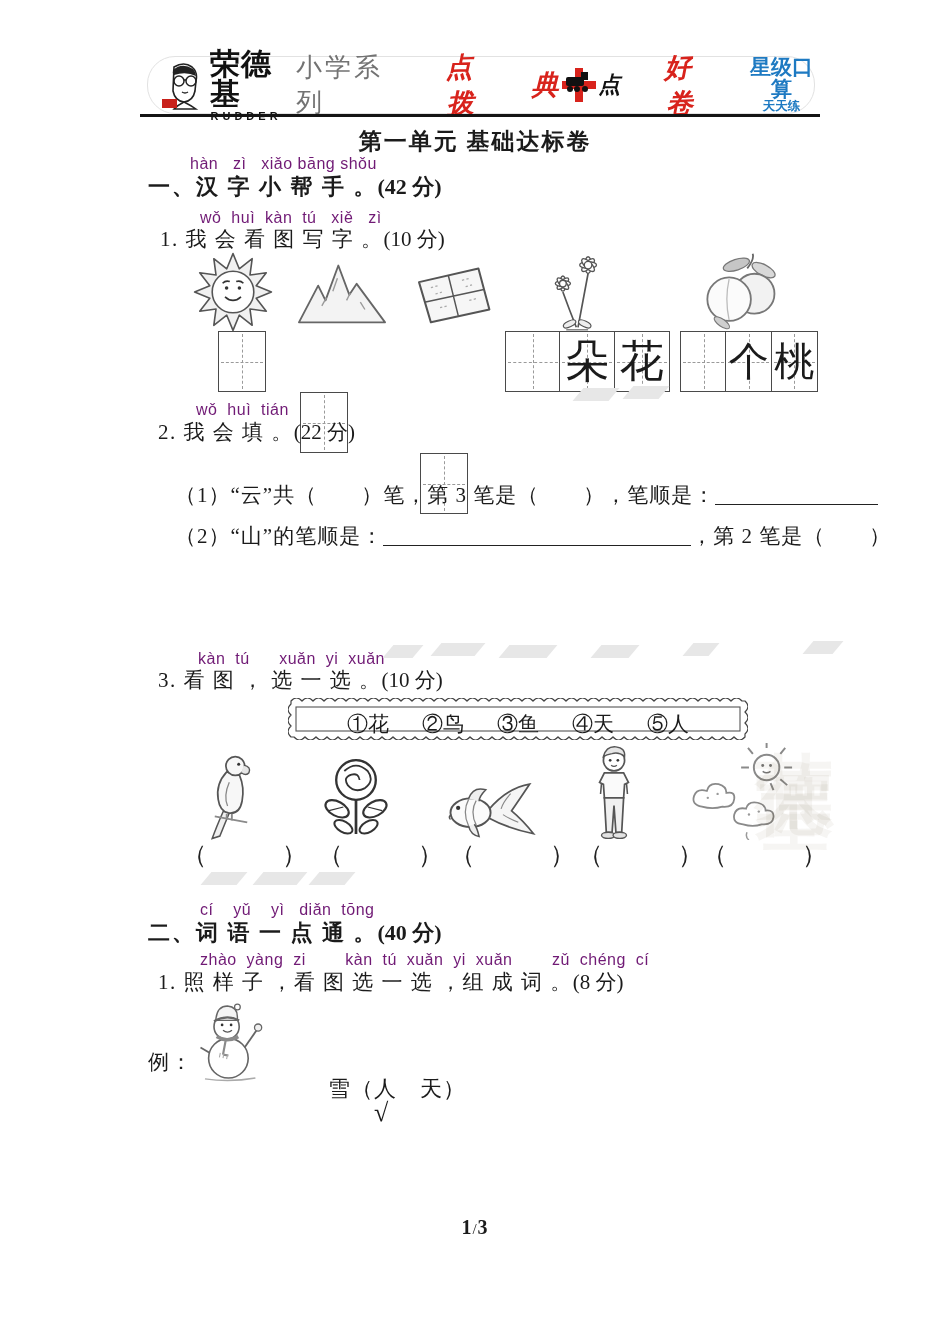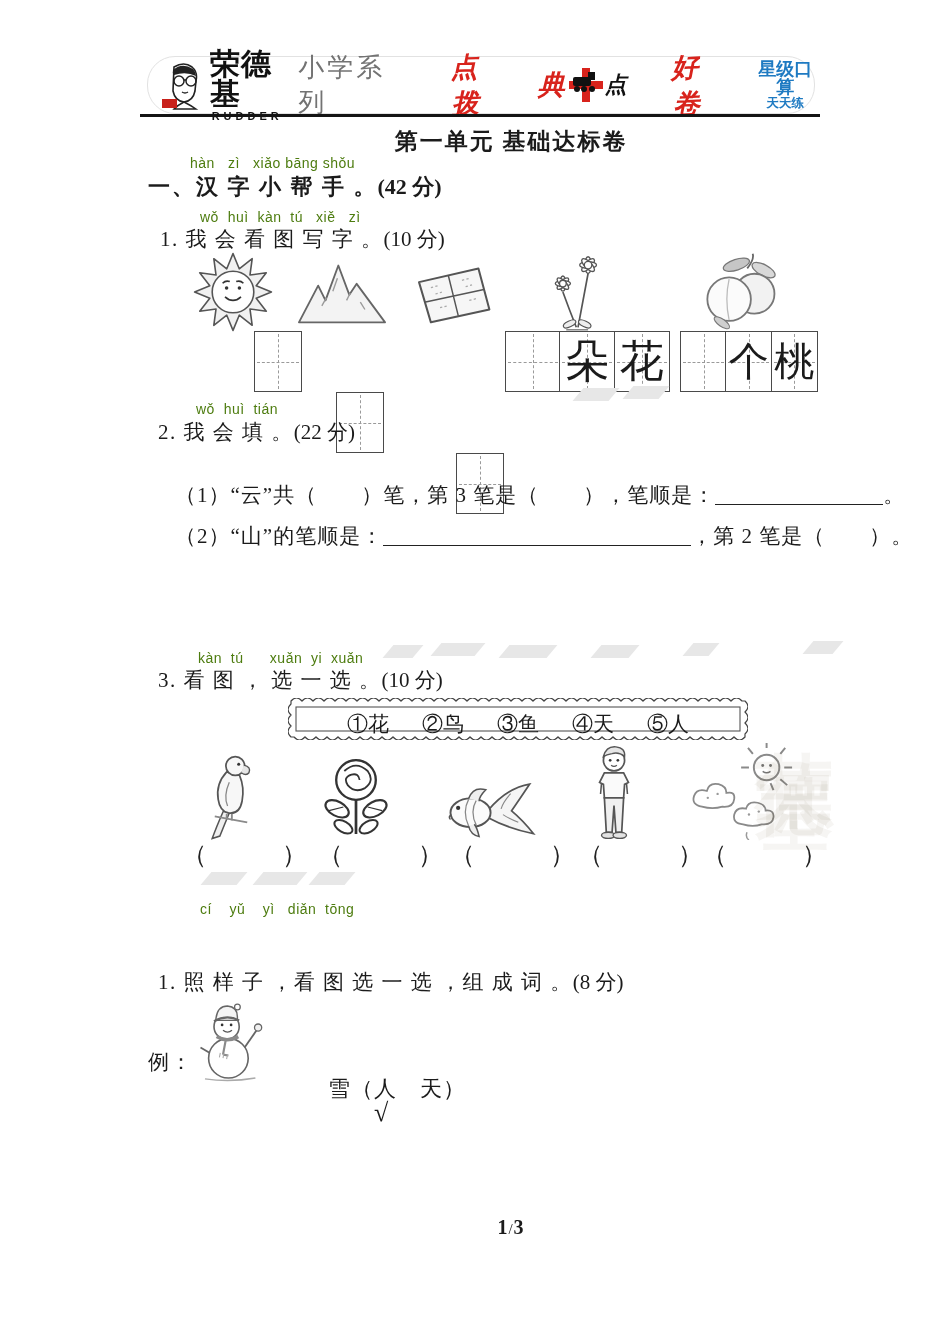--- a/index.html
+++ b/index.html
@@ -1,19 +1,19 @@
 <!DOCTYPE html>
 <html><head>
 <meta charset="utf-8">
 <style>
   html,body{margin:0;padding:0;background:#fff;}
   .page{position:relative;width:878px;height:1344px;background:#fff;overflow:hidden;
-        font-family:"Liberation Serif","DejaVu Serif",serif;color:#1b1b1b;padding-left:36px;}
+        font-family:"Liberation Serif","DejaVu Serif",serif;color:#1b1b1b;}
   .abs{position:absolute;}
-  .pinyin{font-family:"Liberation Sans","DejaVu Sans",sans-serif;font-size:14px;color:#4d7c0f;
+  .pinyin{font-family:"Liberation Sans","DejaVu Sans",sans-serif;font-size:16px;color:#701a75;
           white-space:pre;letter-spacing:.5px;}
   .title{width:950px;text-align:center;font-size:23px;font-weight:700;letter-spacing:2px;}
   .sec-head{font-size:22px;font-weight:700;letter-spacing:2px;white-space:pre;}
   .sec-score{font-weight:700;letter-spacing:0;}
   .item-line{font-size:21px;letter-spacing:1.5px;white-space:pre;}
   .q2line{font-size:21px;letter-spacing:1px;white-space:pre;}
   .blank{display:inline-block;border-bottom:1.3px solid #222;height:1em;vertical-align:-3px;}
   .w1{width:168px}.w2{width:308px}.w4{width:452px}
   
   .tzg{position:relative;box-sizing:border-box;border:1.7px solid #4a4a4a;background:#fff;}
@@ -81,21 +81,21 @@
           <rect x="19" y="4" width="7" height="8" fill="#111"></rect>
           <circle cx="8" cy="21" r="3" fill="#111"></circle>
             <circle cx="15" cy="21" r="3" fill="#111"></circle>
             <circle cx="23" cy="21" r="3" fill="#111"></circle>
         </svg>
       </span>
       <span class="logo-red" style="color:#111;margin-left:2px;font-size:22px;">点</span>
     </span>
     <span class="logo-red" style="margin-left:44px;color:#d8231c;transform:rotate(-3deg);">好卷</span>
     <span class="logo-blue" style="margin-left:40px;color:#1e7ac2;">
-      <span style="font-size:18px;display:block;">星级口算</span>
+      <span style="font-size:21px;display:block;">星级口算</span>
       <span style="font-size:12.5px;display:block;">天天练</span>
     </span>
   </div>
   <div class="rule"></div>
 
   <div class="abs title" style="top:126px;">第一单元 基础达标卷</div>
 
   <div class="abs pinyin" style="left:190px;top:155px;">hàn   zì   xiǎo bāng shǒu</div>
   <div class="abs" style="left:148px;top:172px;">
     <span class="sec-head">一、汉 字 小 帮 手 。</span><span class="sec-head sec-score">(42 分)</span>
@@ -283,20 +283,24 @@
     </svg>
   </span>
 
   <span class="abs parens" style="left:182px;top:838px;">（　　　）</span>
   <span class="abs parens" style="left:318px;top:838px;">（　　　）</span>
   <span class="abs parens" style="left:450px;top:838px;">（　　　）</span>
   <span class="abs parens" style="left:578px;top:838px;">（　　　）</span>
   <span class="abs parens" style="left:702px;top:838px;">（　　　）</span>
 
   <div class="abs pinyin" style="left:200px;top:901px;">cí    yǔ    yì   diǎn  tōng</div>
+  <div class="abs" style="left:148px;top:918px;">
+    <span class="sec-head">二、词 语 一 点 通 。</span><span class="sec-head sec-score">(40 分)</span>
+  </div>
+  <div class="abs pinyin" style="left:200px;top:951px;">zhào  yàng  zi        kàn  tú  xuǎn  yi  xuǎn        zǔ  chéng  cí</div>
   <div class="abs" style="left:158px;top:968px;">
     <span class="item-line">1. 照 样 子 ，看 图 选 一 选 ，组 成 词 。</span><span class="item-line" style="letter-spacing:0;">(8 分)</span>
   </div>
 
   <span class="abs item-line" style="left:148px;top:1048px;">例：</span>
   <span class="abs" style="left:196px;top:1000px;">
     <svg width="72" height="84" viewBox="0 0 80 92">
       <circle cx="36" cy="64" r="22" fill="#fff" stroke="#666" stroke-width="1.8"></circle>
       <circle cx="34" cy="29" r="14" fill="#fff" stroke="#666" stroke-width="1.8"></circle>
       <path d="M22,22 Q23,6 35,6 Q46,7 46,18 L46,22 Z" fill="#f4f4f4" stroke="#666" stroke-width="1.6"></path>

